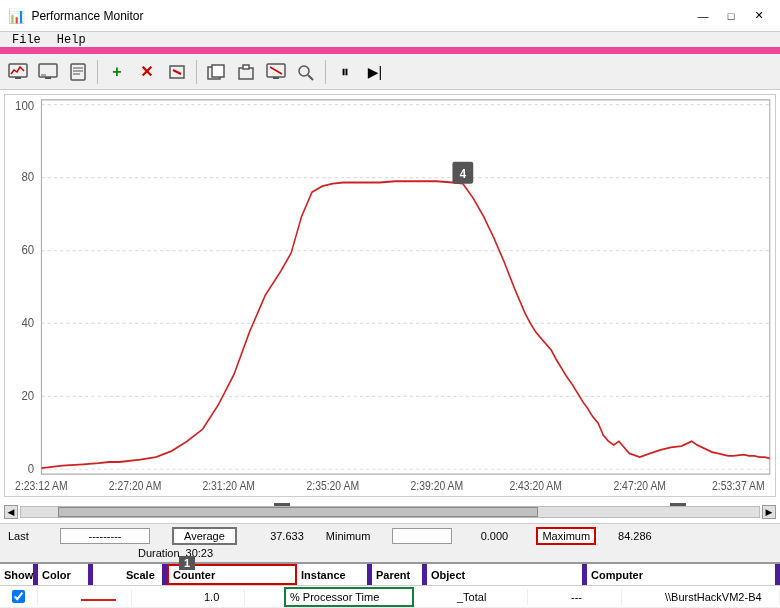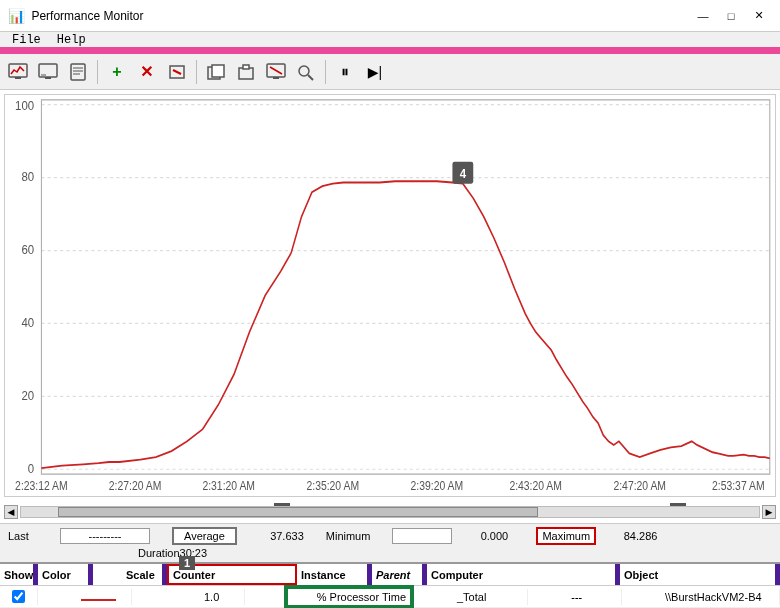--- a/index.html
+++ b/index.html
@@ -100,21 +100,21 @@
       padding: 2px 4px;
       border-right: 1px solid #eee;
       overflow: hidden;
       white-space: nowrap;
     }
     .col-show { width: 38px; }
     .col-color { width: 55px; }
     .col-scale { width: 45px; margin-left: 29px; }
     .col-counter { width: 130px; }
     .col-instance { width: 75px; }
-    .col-parent { width: 55px; font-style: italic; }
+    .col-parent { width: 55px; }
     .col-object { width: 160px; }
     .col-computer { flex: 1; }
 
     .checkbox-cell { display: flex; align-items: center; justify-content: center; }
     .color-line { width: 35px; height: 2px; background: #cc2222; display: inline-block; }
   </style>
 </head>
 <body>
 
 <div class="title-bar">
@@ -267,52 +267,52 @@
   <div style="background:#f0f0f0; border-top:1px solid #ccc; display:flex; flex-direction:column; padding:3px 8px;">
     <div style="display:flex; align-items:center; gap:22px;">
       <span style="min-width:30px;">Last</span>
       <input type="text" style="width: 90px; height: 16px; border: 1px solid rgb(153, 153, 153); font-size: 11px; text-align: center; background: white;" value="---------">
       <span style="border:2px solid #737373; padding:1px 10px; background:white; font-size:11px;">Average</span>
       <span style="min-width:45px; text-align:right;">37.633</span>
       <span>Minimum</span>
       <input type="text" style="width: 60px; height: 16px; border: 1px solid rgb(153, 153, 153); font-size: 11px; text-align: center; background: white;" value="">
       <span style="min-width:40px; text-align:center;">0.000</span>
       <span style="border:2px solid #cc0000; padding:1px 4px; background:white; font-size:11px;">Maximum</span>
-      <span style="min-width:45px; text-align:center;">84.286</span>
-    </div>
-    <div style="display:flex; align-items:center; margin-top:2px; padding-left:130px;">
+      <span style="min-width:45px; text-align:left;">84.286</span>
+    </div>
+    <div style="display:flex; align-items:center; gap:6px; margin-top:2px; padding-left:130px;">
       <span>Duration</span>
       <span style="min-width:40px; ">30:23</span>
     </div>
   </div>
 
   <div class="data-table">
 
     <div class="table-header">
       <div class="col-header col-show">Show</div>
       <div class="col-header col-color">Color</div>
       <div class="col-header col-scale">Scale</div>
       <div class="col-header col-counter" style="position:relative; border:2px solid #cc0000;">
         <span>Counter</span>
         <span style="position:absolute; top:-10px; left:10px; background:#555; color:white; font-size:11px; font-weight:bold; padding:1px 5px;">1</span>
       </div>
       <div class="col-header col-instance">Instance</div>
       <div class="col-header col-parent">Parent</div>
+      <div class="col-header col-object">Object</div>
       <div class="col-header col-computer">Computer</div>
-      <div class="col-header col-object">Object</div>
     </div>
 
     <div class="table-row">
       <div class="table-cell col-show checkbox-cell">
         <input type="checkbox" checked="" style="margin: 0px;">
       </div>
       <div class="table-cell col-color">
         <span class="color-line"></span>
       </div>
       <div class="table-cell col-scale">1.0</div>
-      <div class="table-cell col-counter" style="border:4px solid #15803d;text-align:right;">% Processor Time</div>
+      <div class="table-cell col-counter" style="border:2px solid #15803d;">% Processor Time</div>
       <div class="table-cell col-instance">_Total</div>
       <div class="table-cell col-parent">---</div>
       <div class="table-cell col-computer">\\BurstHackVM2-B4</div>
     </div>
   </div>
 
 </div>
 
 </body></html>

